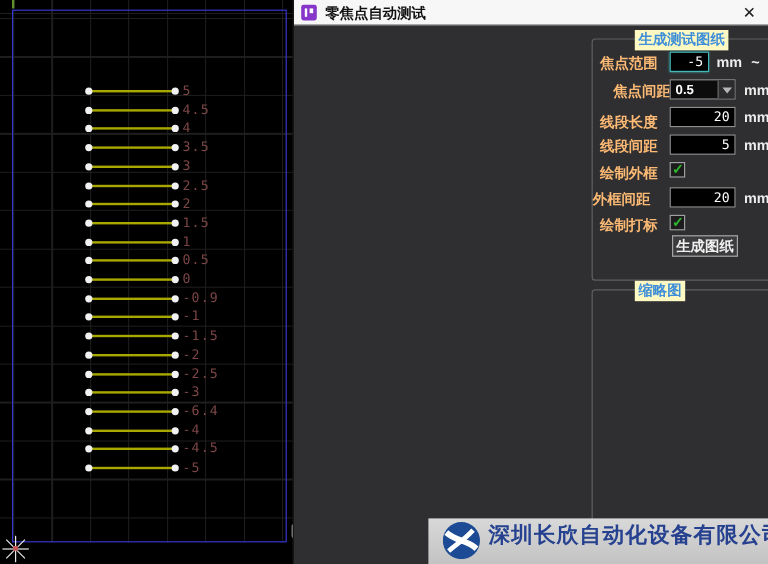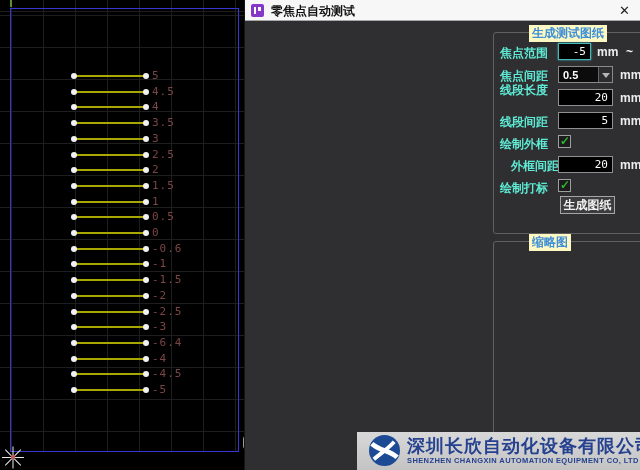--- a/index.html
+++ b/index.html
@@ -40,21 +40,21 @@
   .appicon i { position:absolute; background:#fff; display:block; }
   .appicon .g1 { left:3px; top:3px; width:2px; height:7px; }
   .appicon .g2 { left:7px; top:3px; width:3px; height:4px; }
   .title-text { position:absolute; left:26px; top:3px; font-size:12px; font-weight:600; color:#111; }
   .close-btn { position:absolute; right:8px; top:2px; width:17px; height:17px; border:none; background:transparent;
                color:#222; font-size:13px; line-height:17px; text-align:center; cursor:pointer; padding:0; }
 
   .gb { position:absolute; border:1px solid #606060; border-radius:3px; background:#2f2f31; }
   .gtitle { position:absolute; left:7px; top:-8px; background:#fef9c3; padding:0 3px;
             color:var(--title-blue,#3e8ed8); font-size:12px; font-weight:bold; white-space:nowrap;margin-left:28px; }
-  .flabel { position:absolute; color:#5eead4; font-size:12px; font-weight:bold; white-space:nowrap; }
+  .flabel { position:absolute; color:#fdba74; font-size:12px; font-weight:bold; white-space:nowrap; }
   .unit { position:absolute; color:#ececec; font-size:12px; font-weight:bold; }
   .tilde { position:absolute; color:#ececec; font-size:12px; font-weight:bold; }
   input.tinput { position:absolute; height:17px; background:#000; border:1px solid #909090;
                  color:#fff; font:11px "DejaVu Sans Mono", monospace; text-align:right; padding:0 4px; }
   input.tinput.focused { border:1px solid var(--focus-teal,#45b8ba); box-shadow:0 0 2px var(--focus-teal,#45b8ba); }
   .select { position:absolute; height:17px; background:#0c0c0c; border:1px solid #8a8a8a; }
   .select .val { position:absolute; left:4px; top:2px; color:#fff; font-size:11px; font-weight:bold; }
   .select .arrowbox { position:absolute; right:0; top:0; bottom:0; width:14px; background:#2c2c2e;
                       border-left:1px solid #666; }
   .select .arrowbox:after { content:""; position:absolute; left:3px; top:6px; border:4px solid transparent;
@@ -146,21 +146,21 @@
         <div class="seg" style="top: 233px;">
           <i class="line"></i>
           <i class="d dl"></i>
           <i class="d dr"></i>
           <span class="slab">0</span>
         </div>
         <div class="seg" style="top: 248.7px;">
           <i class="line"></i>
           <i class="d dl"></i>
           <i class="d dr"></i>
-          <span class="slab">-0.6</span>
+          <span class="slab">-0.9</span>
         </div>
         <div class="seg" style="top: 264.4px;">
           <i class="line"></i>
           <i class="d dl"></i>
           <i class="d dr"></i>
           <span class="slab">-1</span>
         </div>
         <div class="seg" style="top: 280.1px;">
           <i class="line"></i>
           <i class="d dl"></i>
@@ -231,41 +231,41 @@
     </div>
 
     <div class="gb" style="left:248px;top:32px;width:208px;height:202px;">
       <span class="gtitle">生成测试图纸</span>
     </div>
     <span class="flabel" style="left:255px;top:45px;">焦点范围</span>
     <input class="tinput focused" style="left: 313px; top: 43px; width: 33px;" value="-5">
     <span class="unit" style="left:352px;top:45px;">mm</span>
     <span class="tilde" style="left:381px;top:45px;">~</span>
 
-    <span class="flabel" style="left:255px;top:68px;text-align:right;">焦点间距</span>
+    <span class="flabel" style="left:266px;top:68px;text-align:right;">焦点间距</span>
     <div class="select" style="left:313px;top:66px;width:55px;">
       <span class="val">0.5</span>
       <span class="arrowbox"></span>
     </div>
     <span class="unit" style="left:375px;top:68px;">mm</span>
 
-    <span class="flabel" style="left:255px;top:82px;text-align:right;">线段长度</span>
+    <span class="flabel" style="left:255px;top:94px;text-align:right;">线段长度</span>
     <input class="tinput" style="left: 313px; top: 89px; width: 55px;" value="20">
     <span class="unit" style="left:375px;top:91px;">mm</span>
 
     <span class="flabel" style="left:255px;top:114px;text-align:right;">线段间距</span>
     <input class="tinput" style="left: 313px; top: 112px; width: 55px;" value="5">
     <span class="unit" style="left:375px;top:114px;">mm</span>
 
     <span class="flabel" style="left:255px;top:136px;">绘制外框</span>
     <span class="cb" style="left:313px;top:135px;">
       <span>✓</span>
     </span>
 
-    <span class="flabel" style="left:266px;top:158px;">外框间距</span>
+    <span class="flabel" style="left:249px;top:158px;">外框间距</span>
     <input class="tinput" style="left: 313px; top: 156px; width: 55px;" value="20">
     <span class="unit" style="left:375px;top:158px;">mm</span>
 
     <span class="flabel" style="left:255px;top:180px;">绘制打标</span>
     <span class="cb" style="left:313px;top:179px;">
       <span>✓</span>
     </span>
 
     <button class="dbtn" style="left:315px;top:196px;width:55px;height:18px;">生成图纸</button>
 
@@ -275,16 +275,15 @@
 
   </div>
 
   <div id="banner">
     <svg width="31" height="31" viewBox="0 0 32 32">
       <circle cx="16" cy="16" r="16" fill="#1d4a94"></circle>
       <path d="M3 9 C 12 17 20 15 29 23" stroke="#ffffff" stroke-width="5" fill="none"></path>
       <path d="M26 7 C 19 15 13 18 5 25" stroke="#ffffff" stroke-width="4" fill="none"></path>
     </svg>
     <span class="co-cn">深圳长欣自动化设备有限公司</span>
-    <span class="co-en">SHENZHEN CHANGXIN AUTOMATION EQUIPMENT CO, LTD</span>
   </div>
 
 </div>
 
 </body></html>

